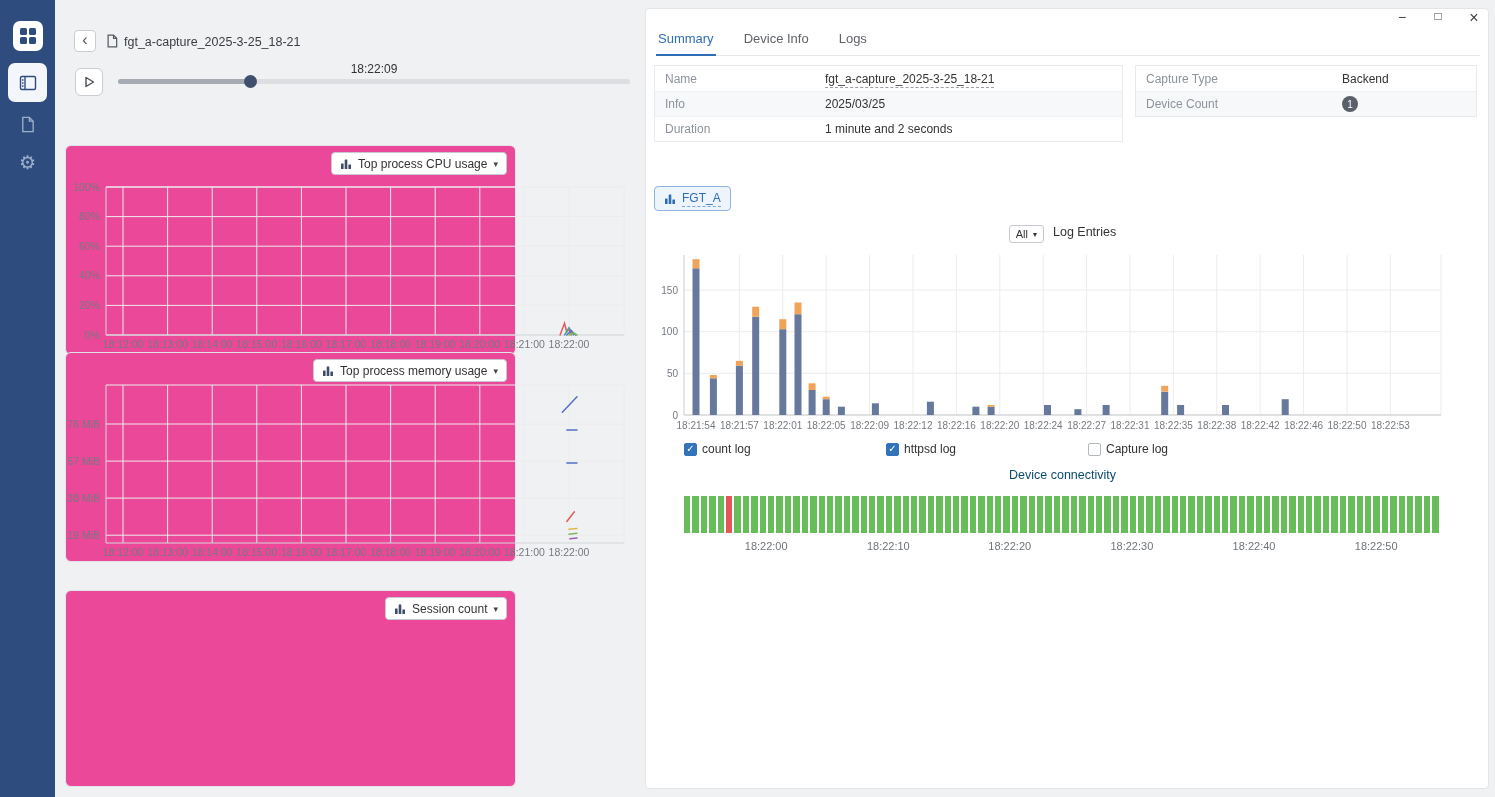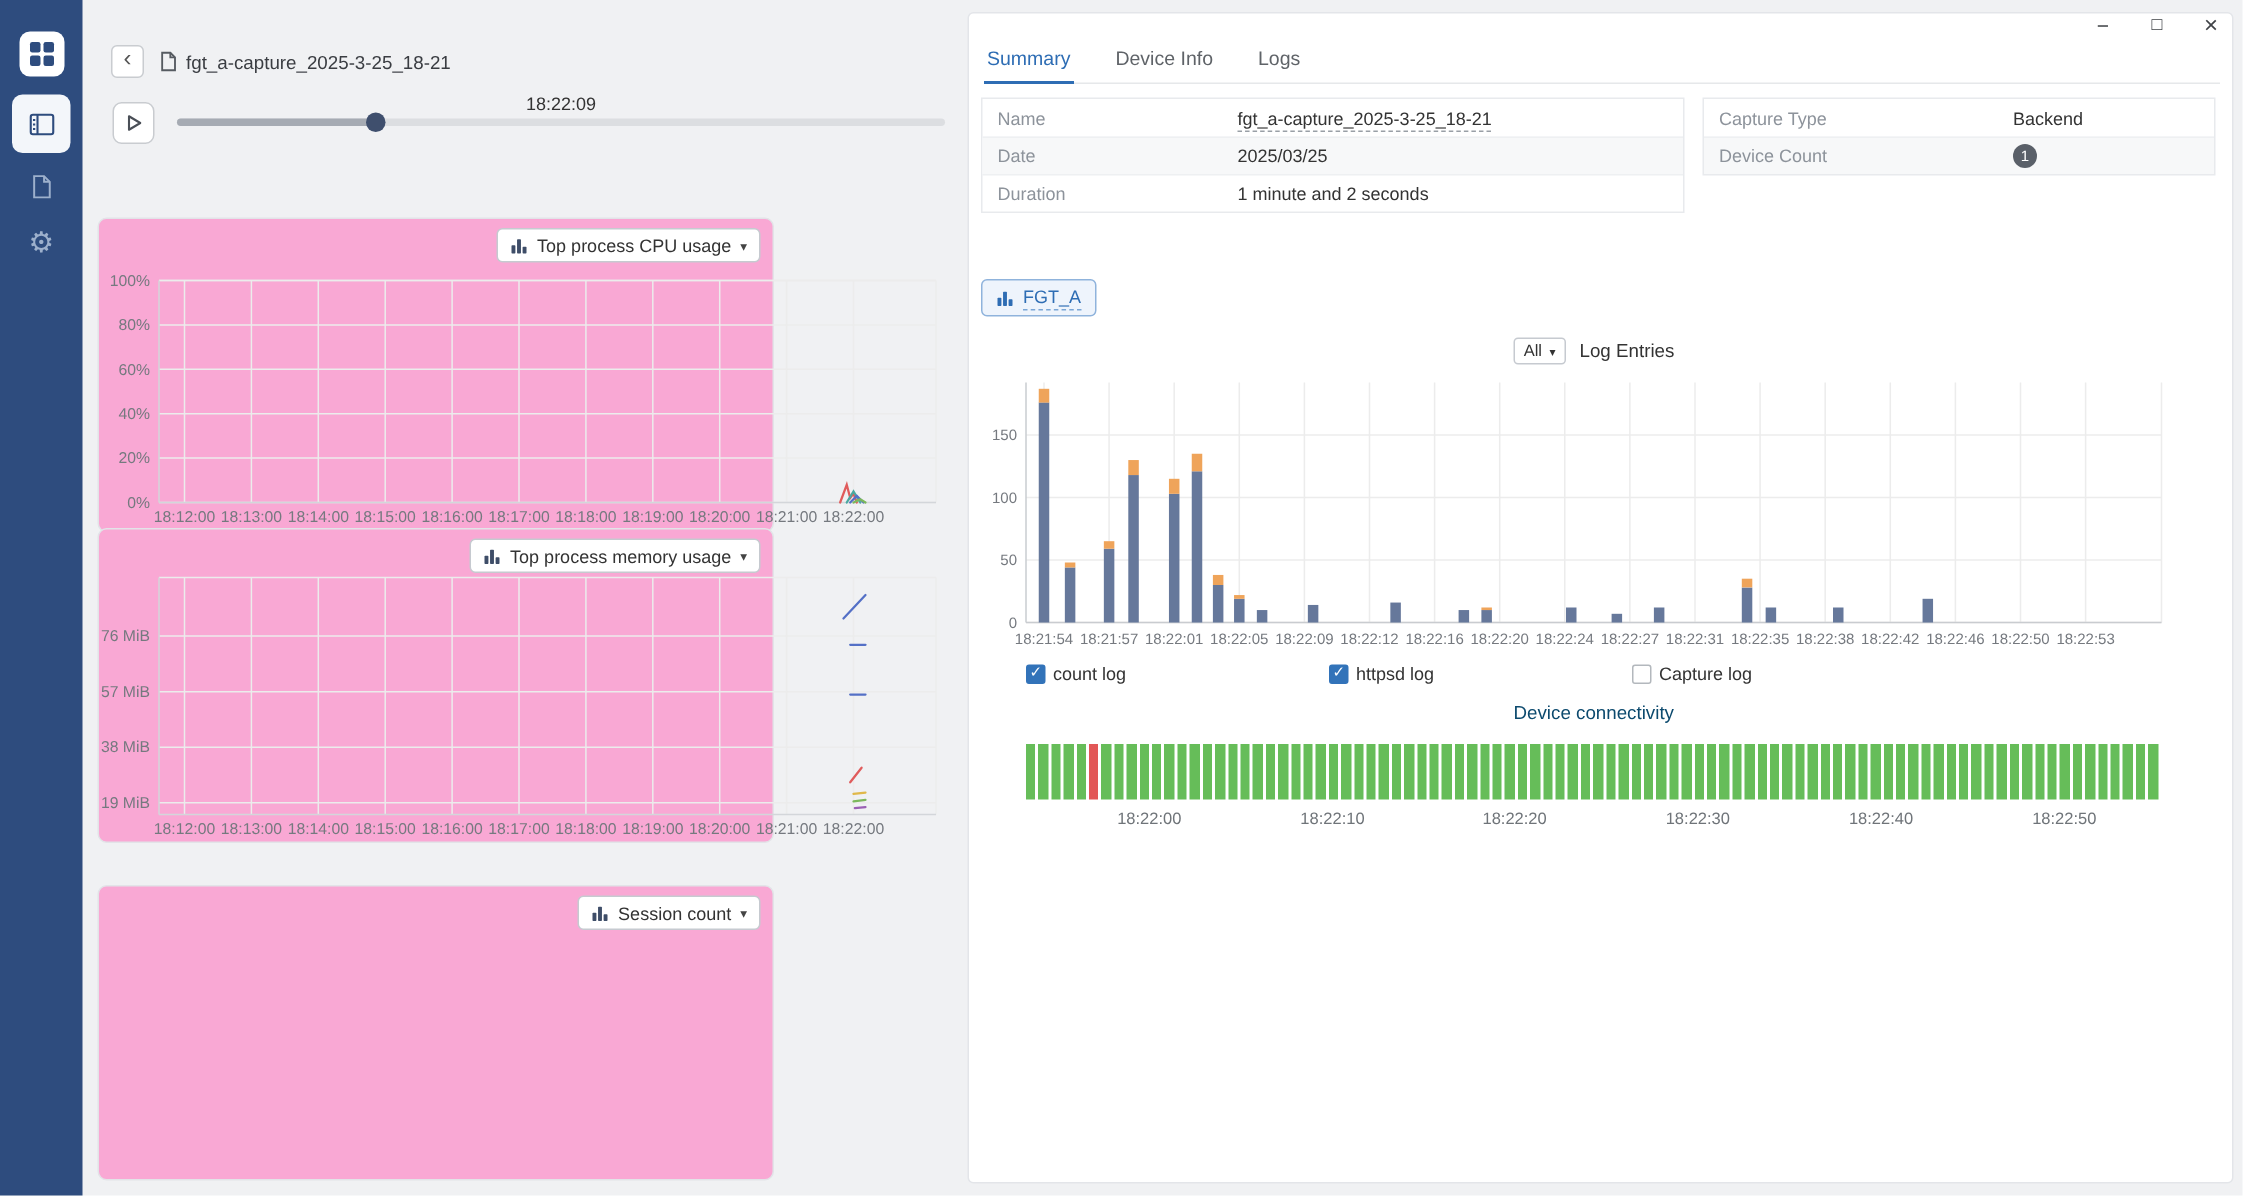--- a/index.html
+++ b/index.html
@@ -21,21 +21,21 @@
 .file-ic{position:absolute;left:105px;top:33px;display:flex}
 .capture-title{position:absolute;left:124px;top:35px;font-size:12.5px;color:#3a3d42}
 .play-btn{position:absolute;left:75px;top:68px;width:28px;height:28px;background:#fff;border:1px solid #c9ccd0;border-radius:6px;display:flex;align-items:center;justify-content:center;cursor:pointer}
 .time-label{position:absolute;left:118px;top:62px;width:512px;text-align:center;font-size:12px;color:#333}
 .slider{position:absolute;left:118px;top:74px;width:512px;height:14px;cursor:pointer}
 .slider .track{position:absolute;left:0;top:5px;width:100%;height:5px;background:#dcdee1;border-radius:3px}
 .slider .fill{position:absolute;left:0;top:5px;height:5px;background:#a6abb3;border-radius:3px}
 .slider .handle{position:absolute;top:1px;width:13px;height:13px;border-radius:50%;background:#3f4f6d}
 
 
-.card{position:absolute;left:65px;width:451px;background:#f9a8d4;border:1px solid #e2e4e8;border-radius:6px}
+.card{position:absolute;left:65px;width:451px;background:#ec4899;border:1px solid #e2e4e8;border-radius:6px}
 .card.c1{top:145px;height:210px}
 .card.c2{top:352px;height:210px}
 .card.c3{top:590px;height:197px}
 .chart-host{position:absolute;left:0;top:0;width:100%;height:100%;pointer-events:none}
 .chart-dd{position:absolute;top:6px;right:8px;height:23px;display:flex;align-items:center;gap:6px;padding:0 8px;background:#fff;border:1px solid #c6cad0;border-radius:4px;font-size:12px;color:#333;cursor:pointer;z-index:2}
 .chart-dd .caret{font-size:9px;color:#444}
 .dd-ic{display:flex;color:#3e4d68}
 .dd-ic.blue{color:#2e6db4}
 
 
@@ -51,21 +51,21 @@
 .capture-table{left:489px;width:342px}
 .trow{display:flex;align-items:center;height:25px}
 .trow + .trow{border-top:1px solid #eef0f2}
 .trow.alt{background:#f7f8f9}
 .tlabel{color:#8d939b;padding-left:10px;flex:none}
 .tvalue{color:#333;padding-left:8px}
 .dotted{border-bottom:1px dashed #999fa6;padding-bottom:1px;cursor:pointer}
 .badge{display:inline-flex;width:16px;height:16px;border-radius:50%;background:#5a6069;color:#fff;font-size:10px;align-items:center;justify-content:center}
 .device-chip{position:absolute;left:8px;top:177px;height:25px;display:inline-flex;align-items:center;gap:6px;padding:0 9px;background:#eef4fc;border:1px solid #8fb3dc;border-radius:4px;font-size:12px;color:#2e6db4;cursor:pointer}
 .chip-label{border-bottom:1px dashed #7aa6d6;padding-bottom:1px}
-.log-header{position:absolute;left:38px;top:216px;width:757px;display:flex;align-items:center;justify-content:center;gap:9px}
+.log-header{position:absolute;left:38px;top:216px;width:757px;display:flex;align-items:flex-start;justify-content:center;gap:9px}
 .all-select{height:18px;display:flex;align-items:center;gap:5px;padding:0 6px;border:1px solid #c6cad0;border-radius:3px;font-size:11px;color:#333;cursor:pointer;background:#fff}
 .all-select .caret{font-size:8px}
 .log-title{font-size:12.5px;color:#333}
 .bar-host{position:absolute;left:10px;top:238px;width:820px;height:190px;pointer-events:none}
 .cb-row{position:absolute;left:38px;top:433px;display:flex}
 .cb-item{display:flex;align-items:center;gap:5px;width:202px;cursor:pointer}
 .cb{width:13px;height:13px;border:1px solid #b3b8bd;border-radius:2px;background:#fff;display:flex;align-items:center;justify-content:center;font-size:10px;color:#fff;line-height:1}
 .cb.checked{background:#3273b9;border-color:#3273b9}
 .cb-label{font-size:12px;color:#333}
 .conn-title{position:absolute;left:38px;top:459px;width:757px;text-align:center;font-size:12.5px;color:#0c4a6e}
@@ -283,21 +283,21 @@
     <div class="tab">Device Info</div>
     <div class="tab">Logs</div>
   </div>
 
   <div class="info-table">
       <div class="trow">
         <div class="tlabel" style="width: 162px;">Name</div>
         <div class="tvalue"><span class="dotted">fgt_a-capture_2025-3-25_18-21</span></div>
       </div>
       <div class="trow alt">
-        <div class="tlabel" style="width: 162px;">Date</div>
+        <div class="tlabel" style="width: 162px;">Info</div>
         <div class="tvalue"><span>2025/03/25</span></div>
       </div>
       <div class="trow">
         <div class="tlabel" style="width: 162px;">Duration</div>
         <div class="tvalue"><span>1 minute and 2 seconds</span></div>
       </div>
     </div>
   <div class="capture-table">
       <div class="trow">
         <div class="tlabel" style="width: 198px;">Capture Type</div>

